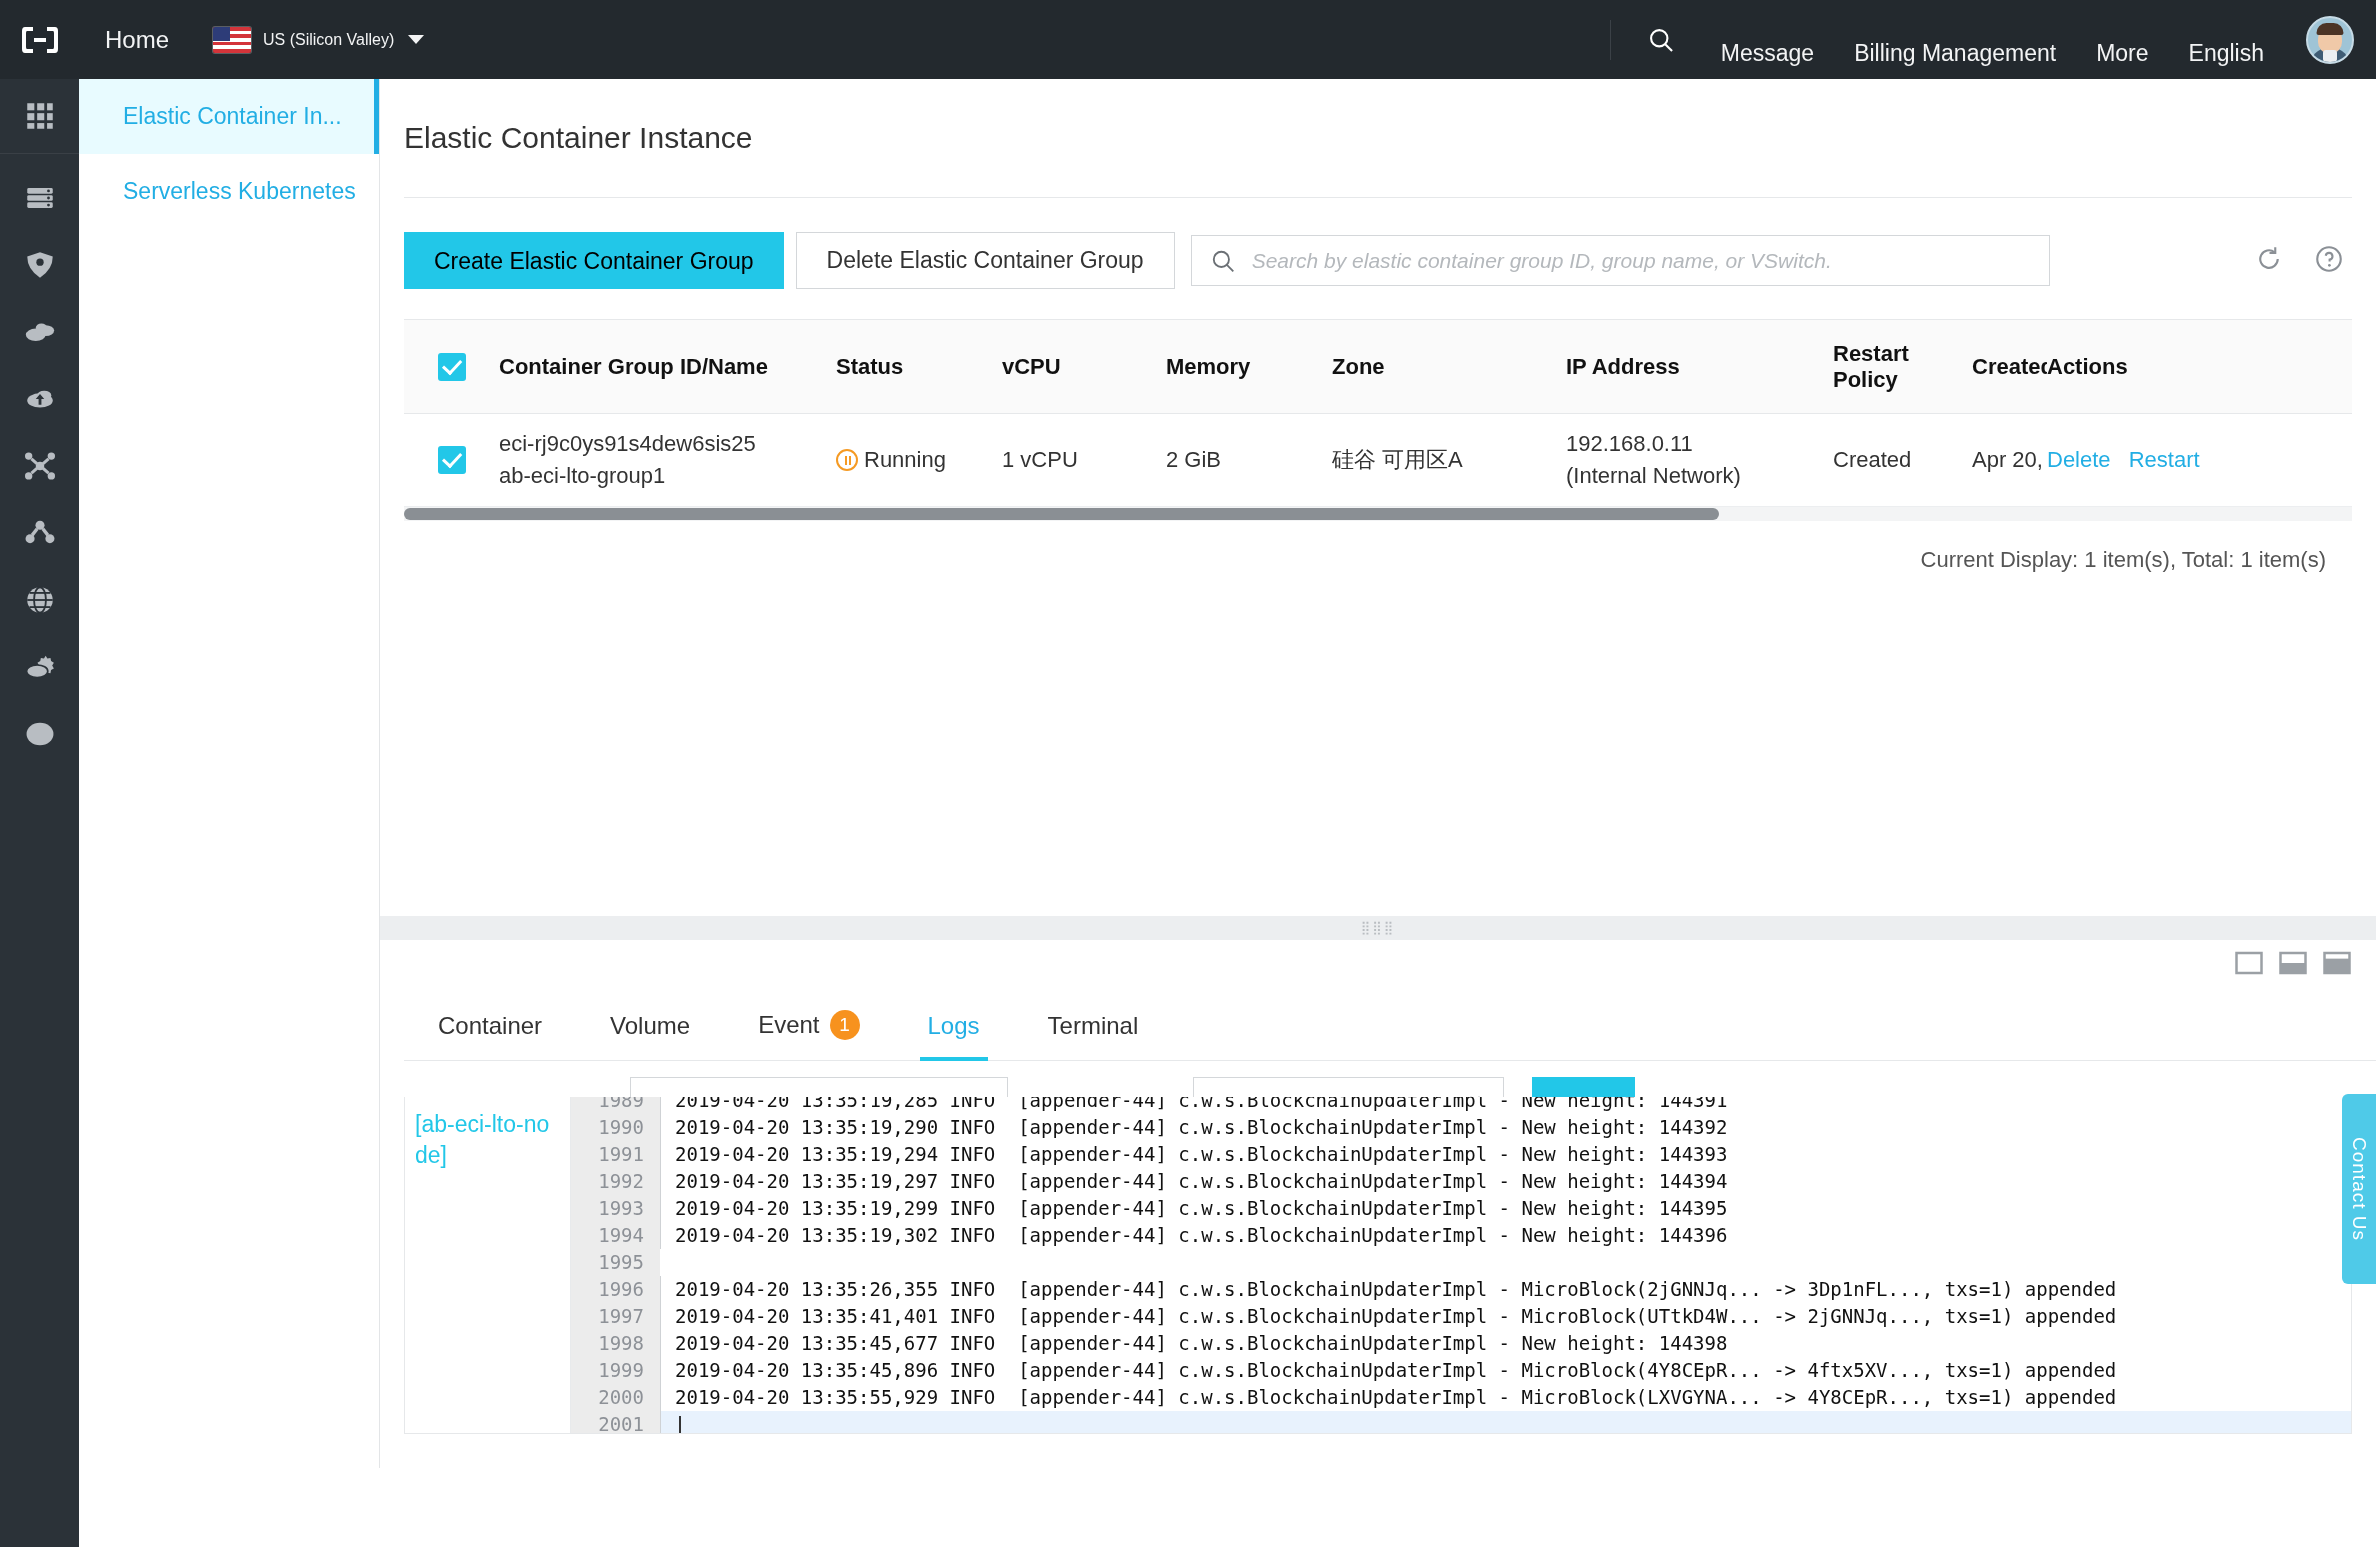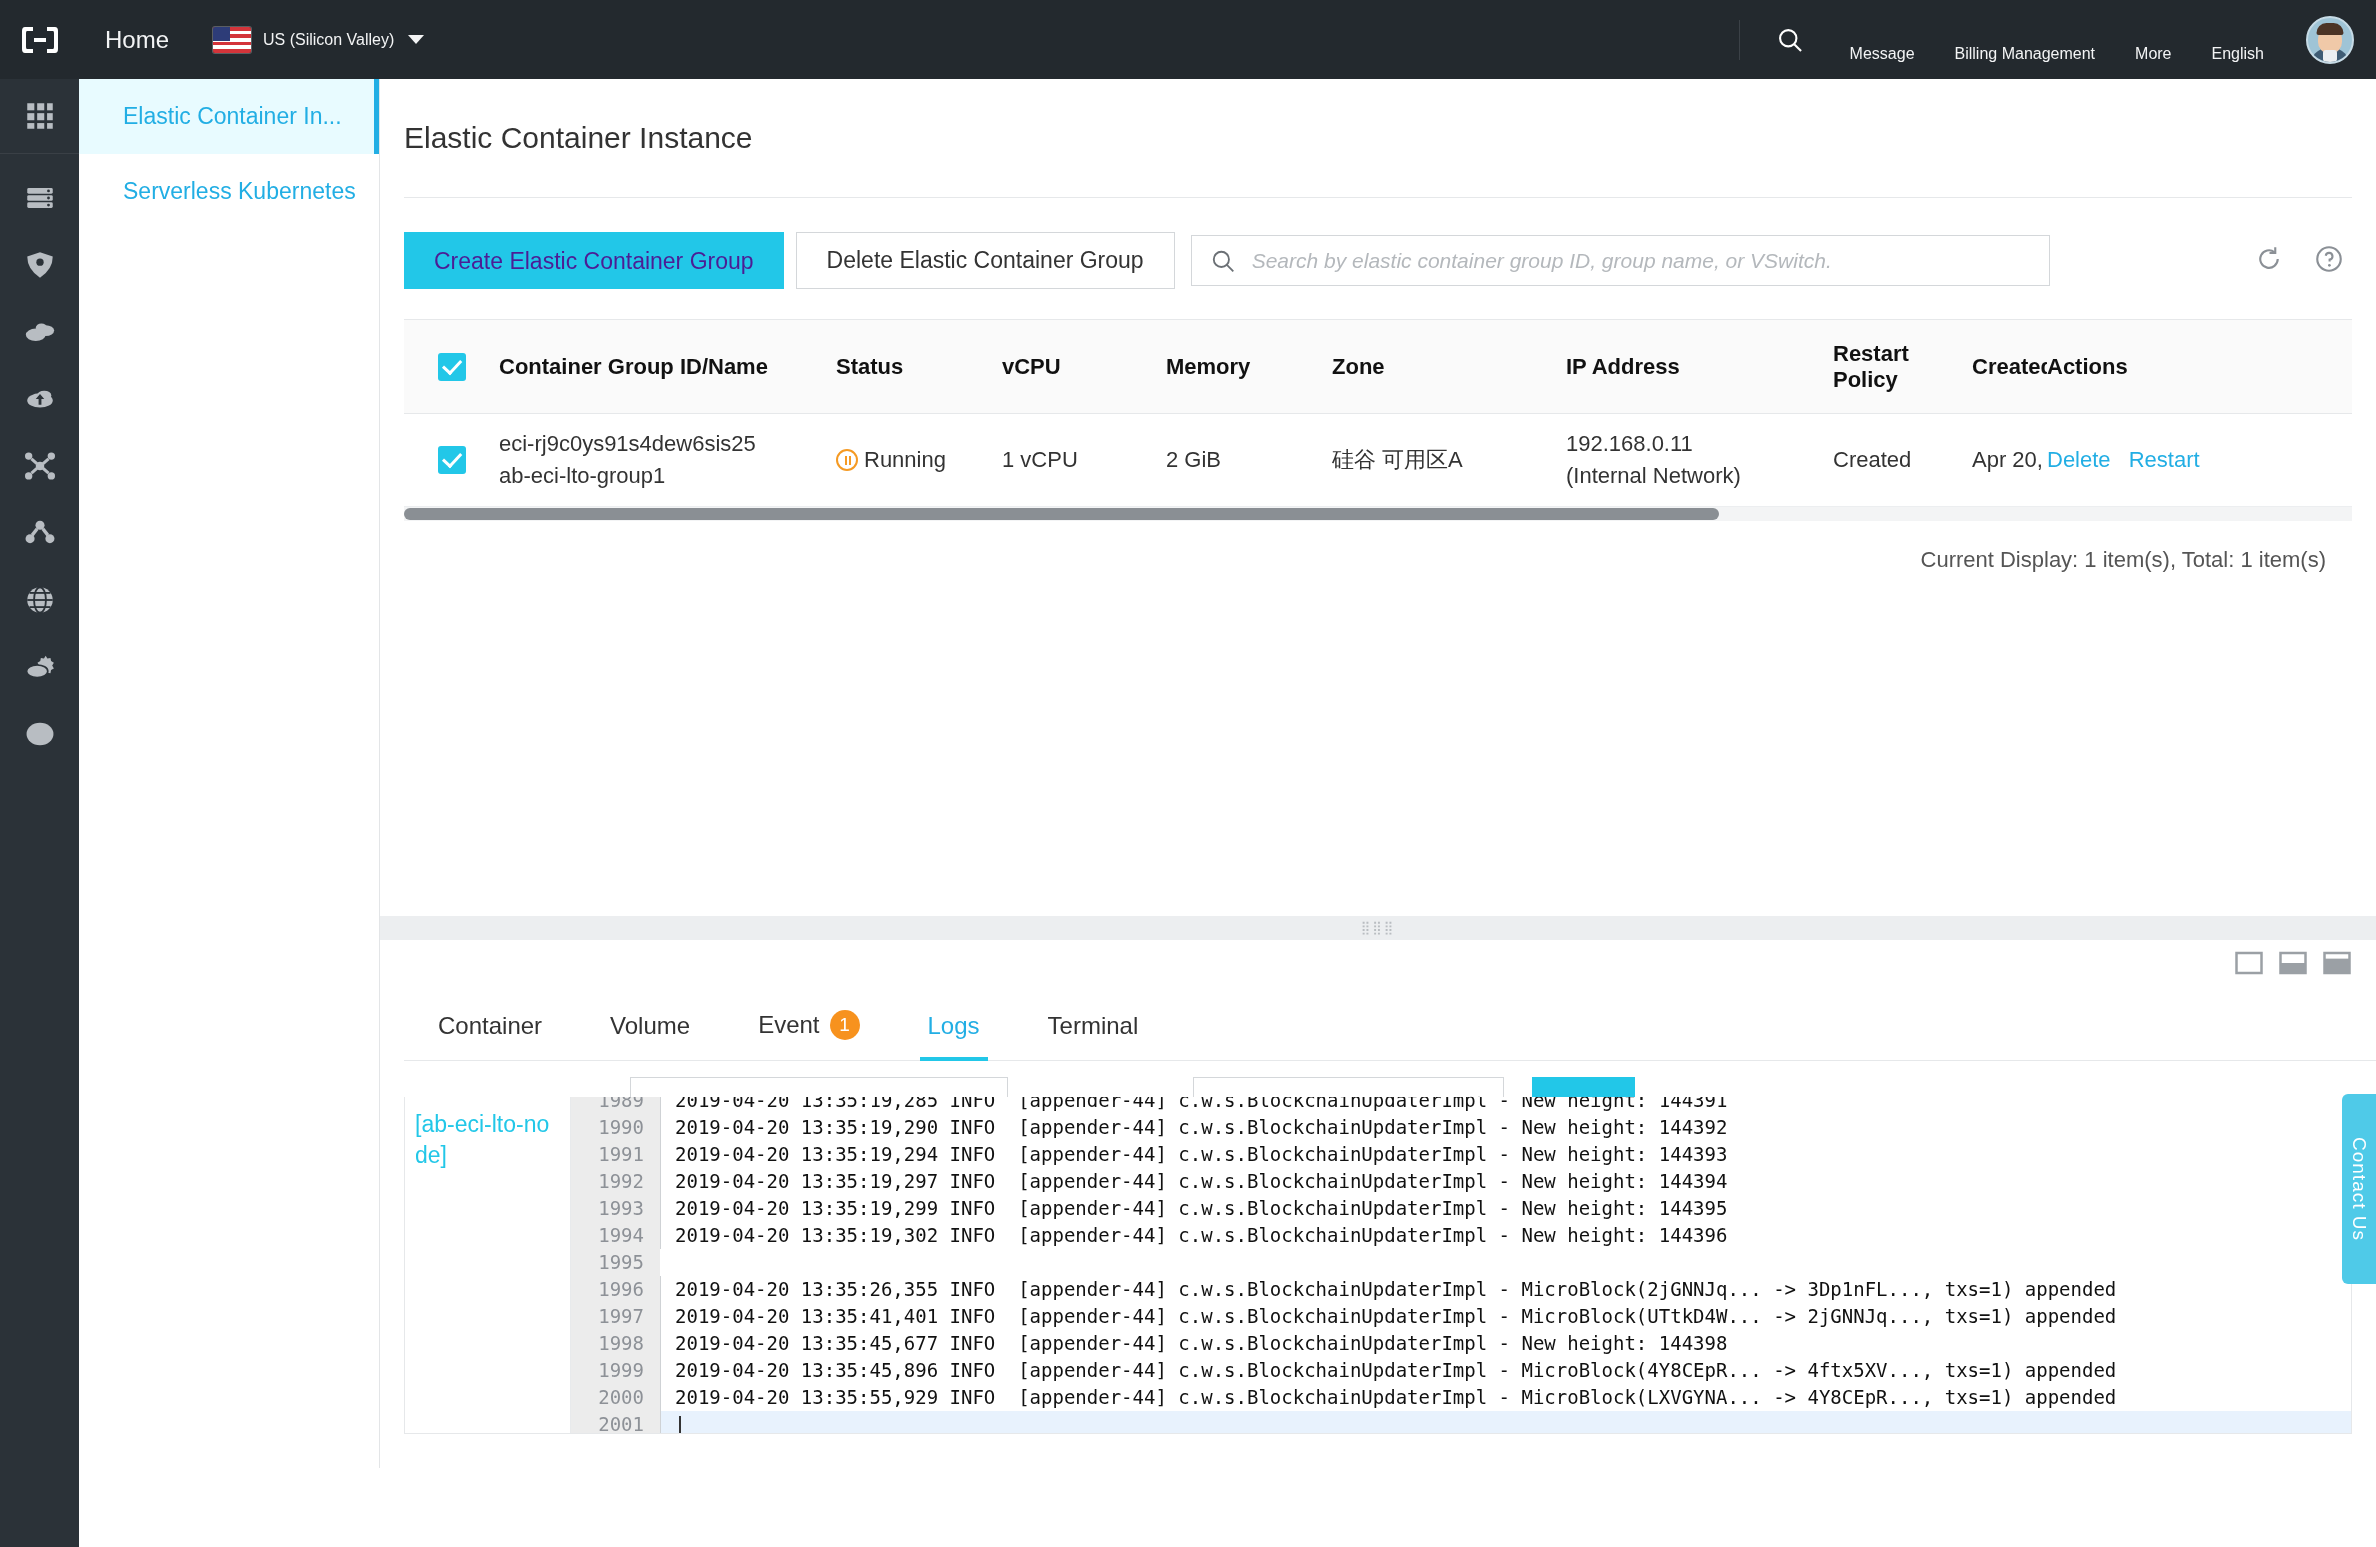--- a/index.html
+++ b/index.html
@@ -31,21 +31,21 @@
   .region-txt { color: #f3f4f5; font-size: 16px; }
   .caret-down {
     width: 0; height: 0; border-left: 8px solid transparent; border-right: 8px solid transparent;
     border-top: 9px solid #f3f4f5; margin-left: 2px;
   }
   .topbar-right {
     margin-left: auto; display: flex; align-items: center; height: 79px;
   }
   .tb-divider { width: 1px; height: 40px; background: #3b4147; margin-right: 10px;}
   .tb-search { padding: 0 26px; cursor: pointer; display: flex; align-items: center;}
-  .tb-link { color: #f3f4f5; font-size: 16px; padding: 0 20px; cursor: pointer; white-space: nowrap; margin-top: 28px; }
+  .tb-link { color: #f3f4f5; font-size: 23px; padding: 0 20px; cursor: pointer; white-space: nowrap; margin-top: 28px; }
   .avatar {
     width: 48px; height: 48px; border-radius: 50%; margin: 0 22px 0 22px;
     background: #9fc4d6; position: relative; overflow: hidden; cursor: pointer;
     border: 2px solid #c7dbe6;
   }
   .avatar .face { position: absolute; left: 50%; top: 9px; transform: translateX(-50%); width: 24px; height: 26px; background: #f0c9a8; border-radius: 48% 48% 42% 42%; }
   .avatar .hair { position: absolute; left: 50%; top: 5px; transform: translateX(-50%); width: 27px; height: 12px; background: #4b3426; border-radius: 14px 14px 3px 3px; }
   .avatar .body { position: absolute; left: 50%; bottom: -4px; transform: translateX(-50%); width: 40px; height: 18px; background: #3f5c74; border-radius: 18px 18px 0 0; }
   .avatar .collar { position: absolute; left: 50%; bottom: 0px; transform: translateX(-50%); width: 14px; height: 12px; background: #eceff1; border-radius: 3px; }
 
@@ -82,21 +82,21 @@
     position: absolute; top: 79px; left: 380px; width: 1996px; height: 1468px;
     background: #fff;
   }
   .page-title {
     font-size: 30px; color: #333; padding: 42px 0 0 24px; font-weight: 400;
   }
   .title-rule { margin: 42px 24px 0 24px; height: 1px; background: #e6e8ea; }
 
   .toolbar { display: flex; align-items: center; padding: 34px 24px 0 24px; }
   .btn-primary {
-    background: #22c7e8; color: #4c1d95; font-size: 23px; border: none;
+    background: #22c7e8; color: #000000; font-size: 23px; border: none;
     height: 57px; padding: 16px 30px; cursor: pointer; font-family: inherit;
   }
   .btn-default {
     background: #fff; color: #333; font-size: 23px; border: 1px solid #d4d7da;
     height: 57px; padding: 0 30px; margin-left: 12px; cursor: pointer; font-family: inherit;
   }
   .searchbox {
     margin-left: 16px; flex: 1; max-width: 859px; height: 51px;
     border: 1px solid #d4d7da; display: flex; align-items: center; padding: 0 18px;
     background: #fff;

